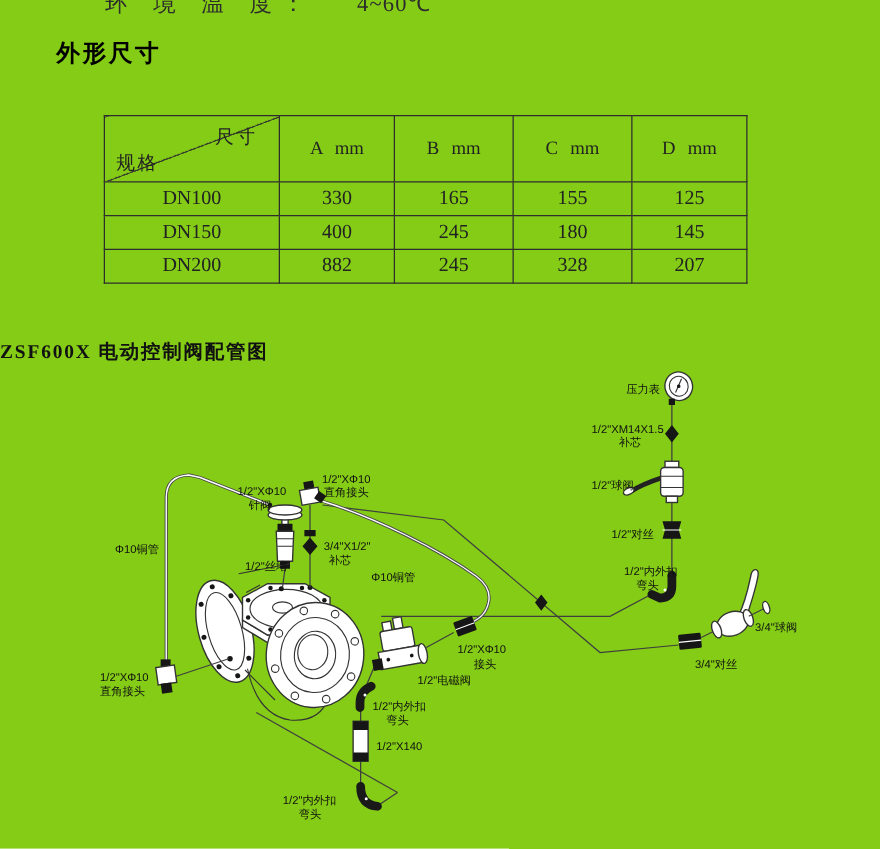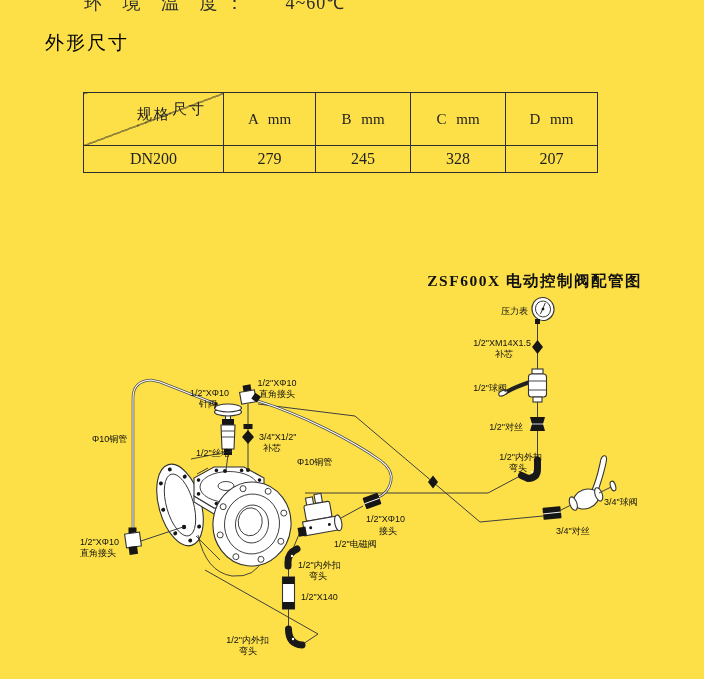--- a/index.html
+++ b/index.html
@@ -1,31 +1,31 @@
 <!DOCTYPE html>
 <html><head>
 <meta charset="utf-8">
 <style>
   html,body{margin:0;padding:0;background:#ffffff;}
-  .page{position:relative;width:704px;height:679px;background:#fde047;overflow:hidden;
+  .page{position:relative;width:704px;height:679px;background:#84cc16;overflow:hidden;
         font-family:"Liberation Serif",serif;color:#1a1a1a;}
   .topline{position:absolute;top:-10px;left:84px;font-size:18px;color:#2c2c2c;white-space:nowrap;}
   .topline .lbl{letter-spacing:8px;}
   .topline .val{margin-left:34px;letter-spacing:1px;}
-  .section-title{position:absolute;top:30px;left:45px;margin:0;font-size:19px;font-weight:normal;
+  .section-title{position:absolute;top:30px;left:45px;margin:0;font-size:19px;font-weight:bold;
         font-family:"Liberation Sans",sans-serif;letter-spacing:2px;color:#000;}
   table.dims{position:absolute;top:92px;left:83px;width:514px;border-collapse:collapse;
         table-layout:fixed;font-size:16px;color:#222;}
   table.dims td{border:1.4px solid #2e2e2e;text-align:center;height:26px;padding:0;}
   table.dims tr.head td{height:52px;word-spacing:6px;font-size:15px;}
   td.corner{position:relative;
         background:linear-gradient(to bottom right,transparent 49.5%,#2e2e2e 49.5%,#2e2e2e 50.5%,transparent 50.5%);}
   td.corner .tr{position:absolute;top:7px;right:17px;letter-spacing:2px;}
-  td.corner .bl{position:absolute;bottom:21px;left:9px;letter-spacing:2px;margin-left:44px;}
-  .caption{position:absolute;top:271px;left:0;width:642px;text-align:right;font-size:15.5px;
+  td.corner .bl{position:absolute;bottom:5px;left:9px;letter-spacing:2px;}
+  .caption{position:absolute;top:271px;left:0;width:642px;text-align:left;font-size:15.5px;
         font-weight:bold;letter-spacing:1.5px;color:#111;}
   svg.diagram{position:absolute;top:290px;left:0;}
   svg.diagram text{font-family:"Liberation Sans",sans-serif;font-size:9px;fill:#111;}
   .ln{stroke:#3f3f3f;stroke-width:1;fill:none;}
   .tube{stroke:#4a4a4a;stroke-width:2.6;fill:none;}
   .tubein{stroke:#ffffff;stroke-width:1.1;fill:none;}
   .part{fill:#ffffff;stroke:#333;stroke-width:1.1;}
   .thin{stroke:#333;stroke-width:0.9;fill:none;}
   .blk{fill:#161616;stroke:none;}
   .fat{stroke:#191919;stroke-width:7;fill:none;stroke-linecap:round;}
@@ -54,22 +54,36 @@
       <td class="corner">
         <span class="tr">尺寸</span>
         <span class="bl">规格</span>
       </td>
       <td>A mm</td>
       <td>B mm</td>
       <td>C mm</td>
       <td>D mm</td>
     </tr>
     <tr>
+      <td>DN100</td>
+      <td>330</td>
+      <td>165</td>
+      <td>155</td>
+      <td>125</td>
+    </tr>
+    <tr>
+      <td>DN150</td>
+      <td>400</td>
+      <td>245</td>
+      <td>180</td>
+      <td>145</td>
+    </tr>
+    <tr>
       <td>DN200</td>
-      <td>279</td>
+      <td>882</td>
       <td>245</td>
       <td>328</td>
       <td>207</td>
     </tr>
   </tbody>
     </table>
 
   <div class="caption">ZSF600X 电动控制阀配管图</div>
 
   <svg class="diagram" width="704" height="389" viewBox="0 290 704 389">

